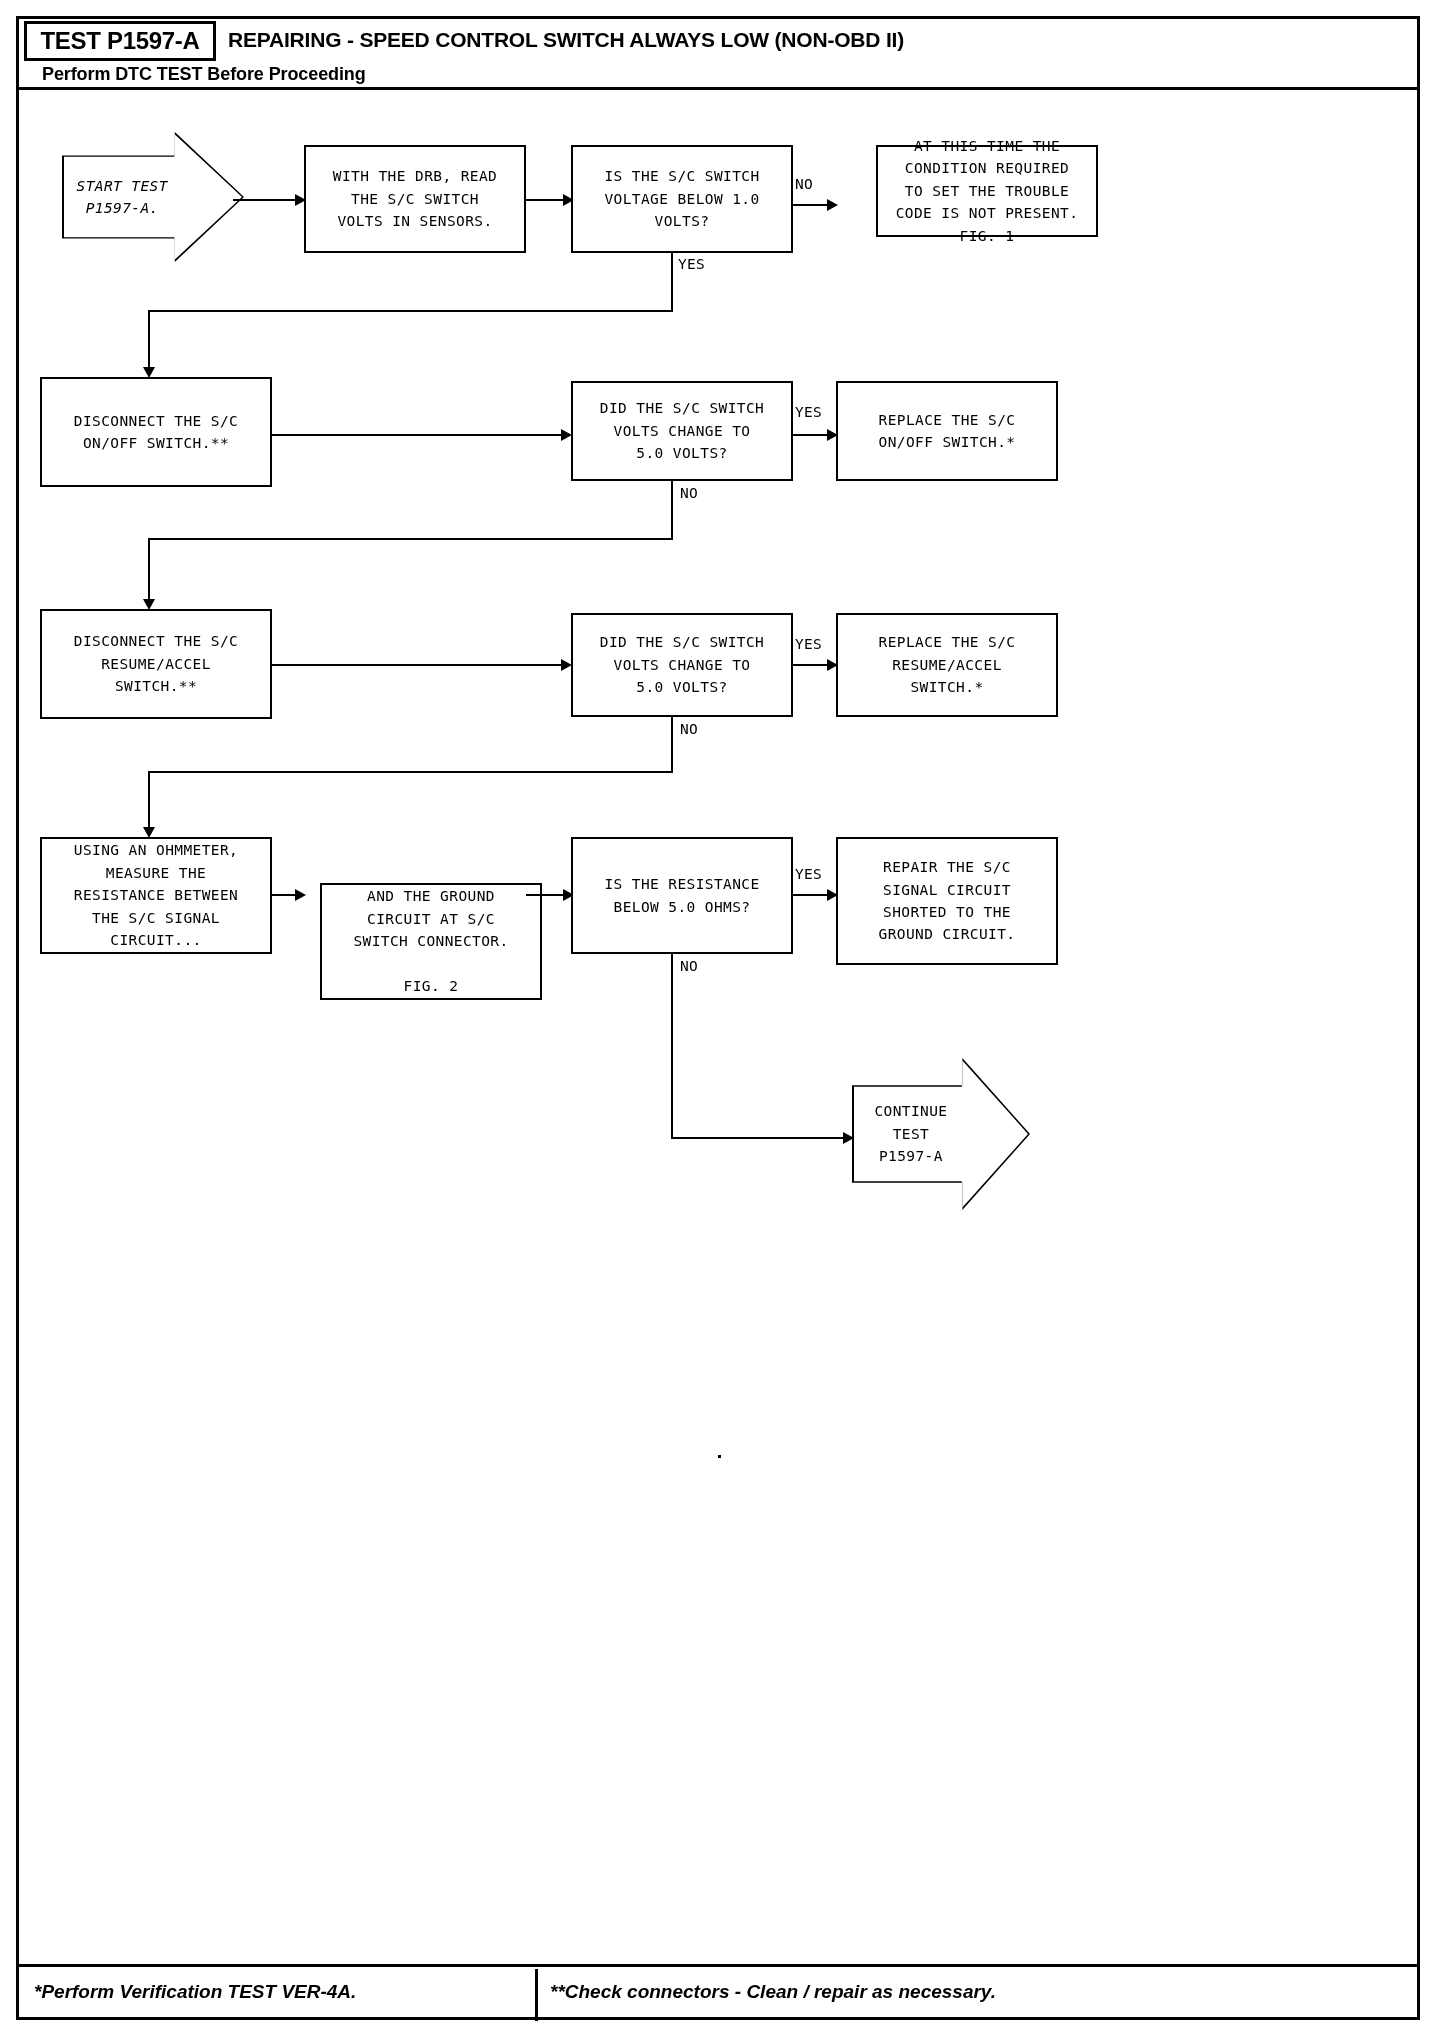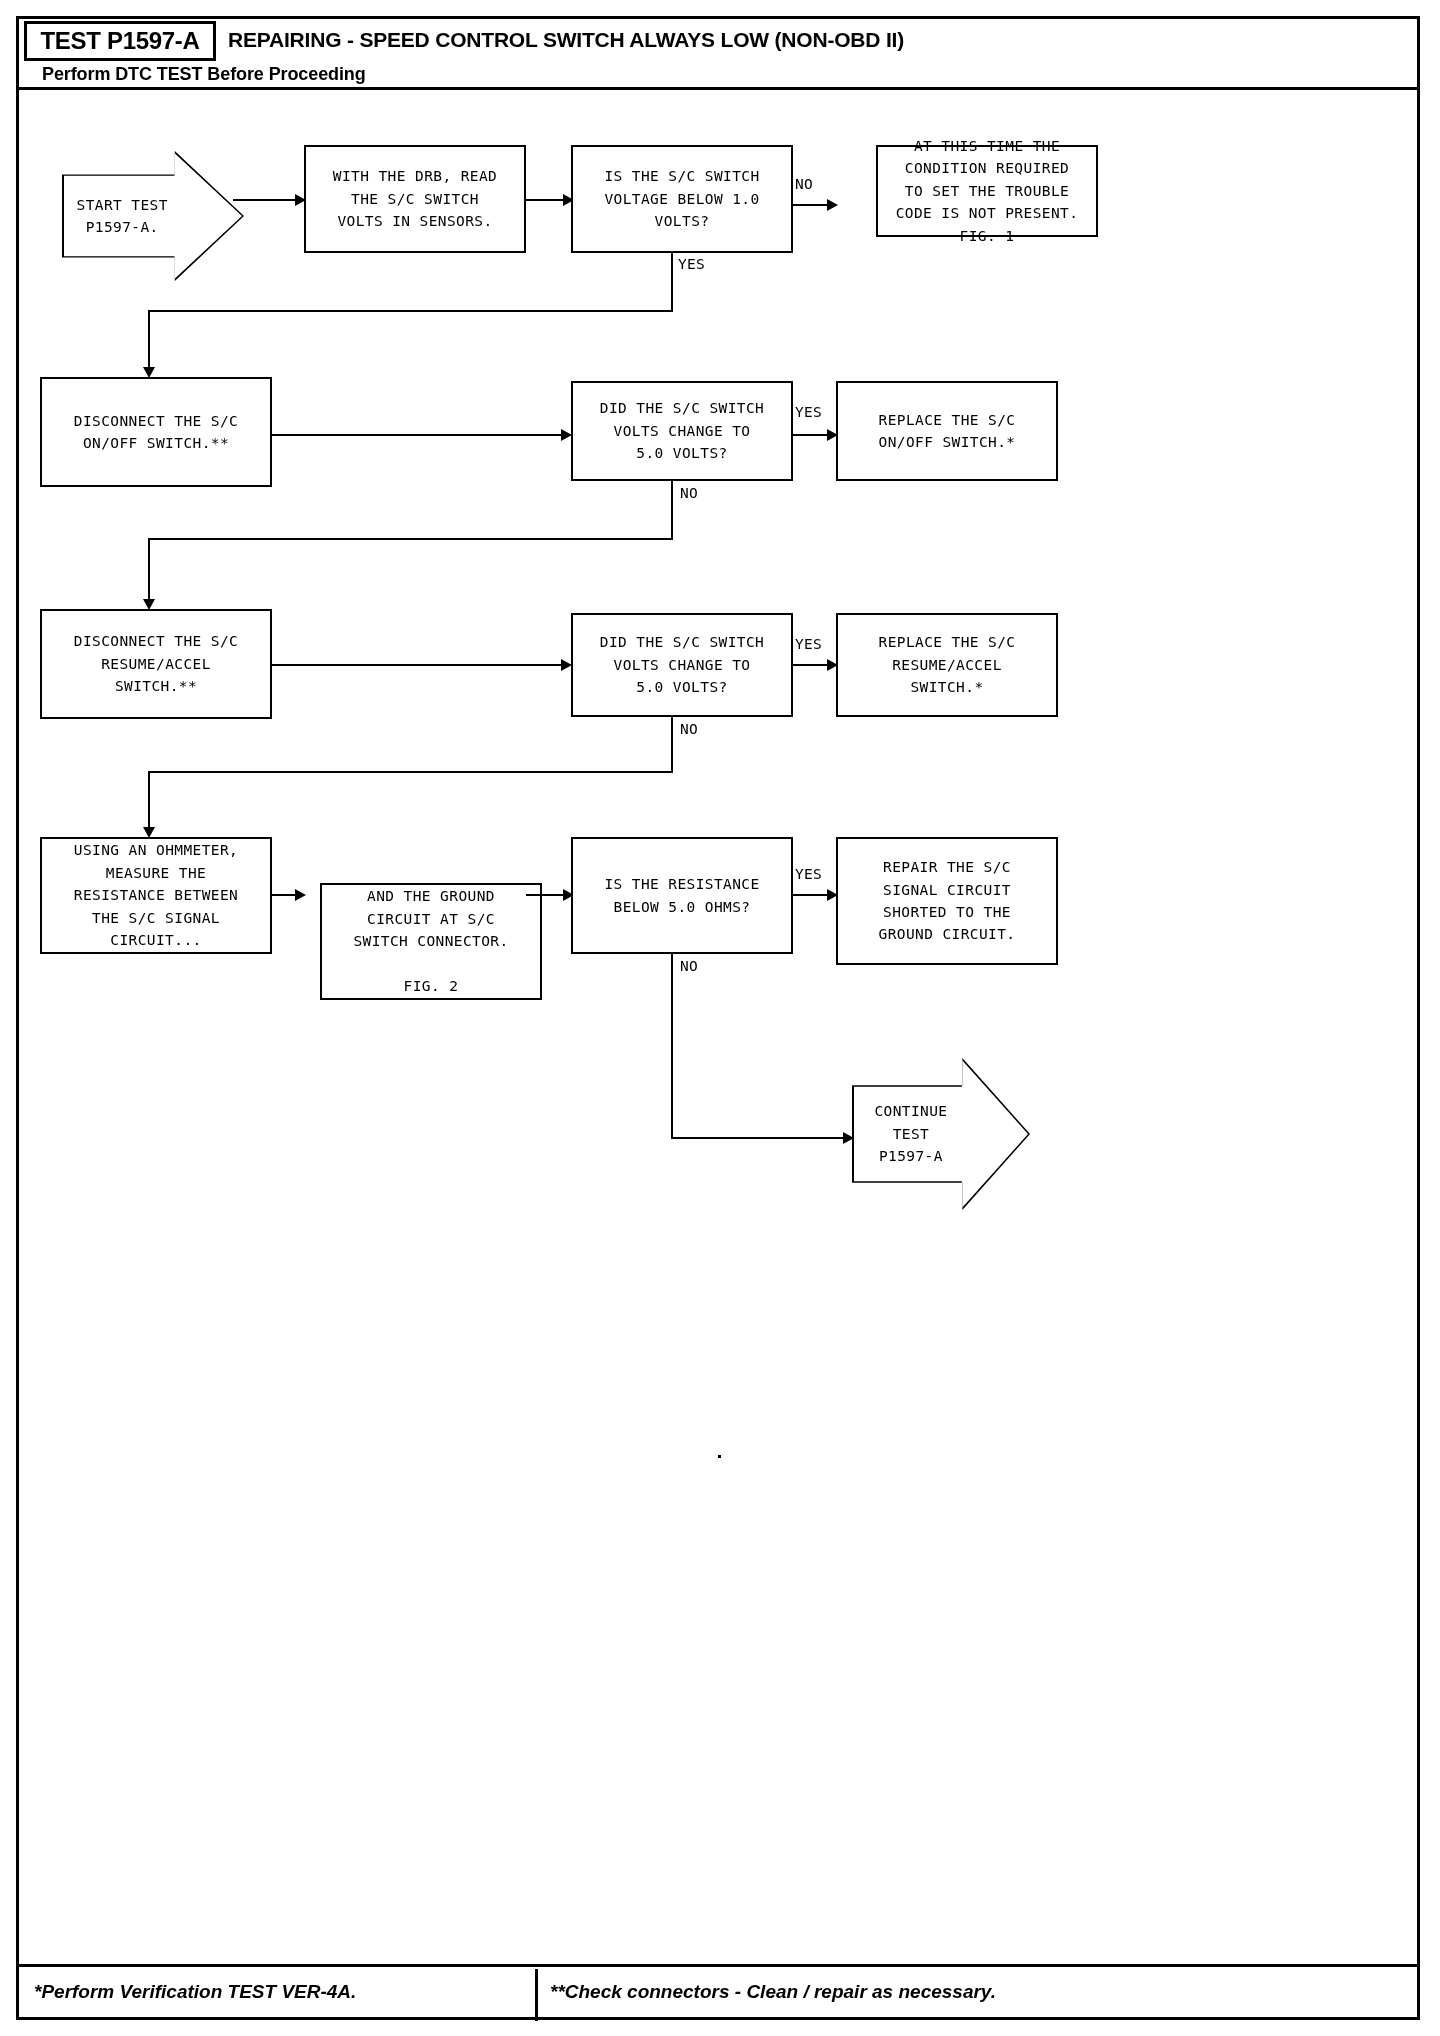--- a/index.html
+++ b/index.html
@@ -205,21 +205,21 @@
   <div class="page-frame"></div>
 
   <div class="header-band">
     <div class="test-id-box">
       <span class="test-id-label">TEST P1597-A</span>
     </div>
     <div class="header-title">REPAIRING - SPEED CONTROL SWITCH ALWAYS LOW (NON-OBD II)</div>
     <div class="header-subtitle">Perform DTC TEST Before Proceeding</div>
   </div>
 
-  <div class="arrow-node" style="left:62px; top:151px; width:182px; height:130px;">
+  <div class="arrow-node" style="left:62px; top:132px; width:182px; height:130px;font-style:italic;">
     <div class="inner">
       <div class="node-text">START TEST
 P1597-A.</div>
     </div>
   </div>
 
   <div class="hline" style="left:233px; top:199px; width:66px;"></div>
   <div class="arrowhead-r" style="left:295px; top:194px;"></div>
 
   <div class="node" style="left:304px; top:145px; width:222px; height:108px;">

